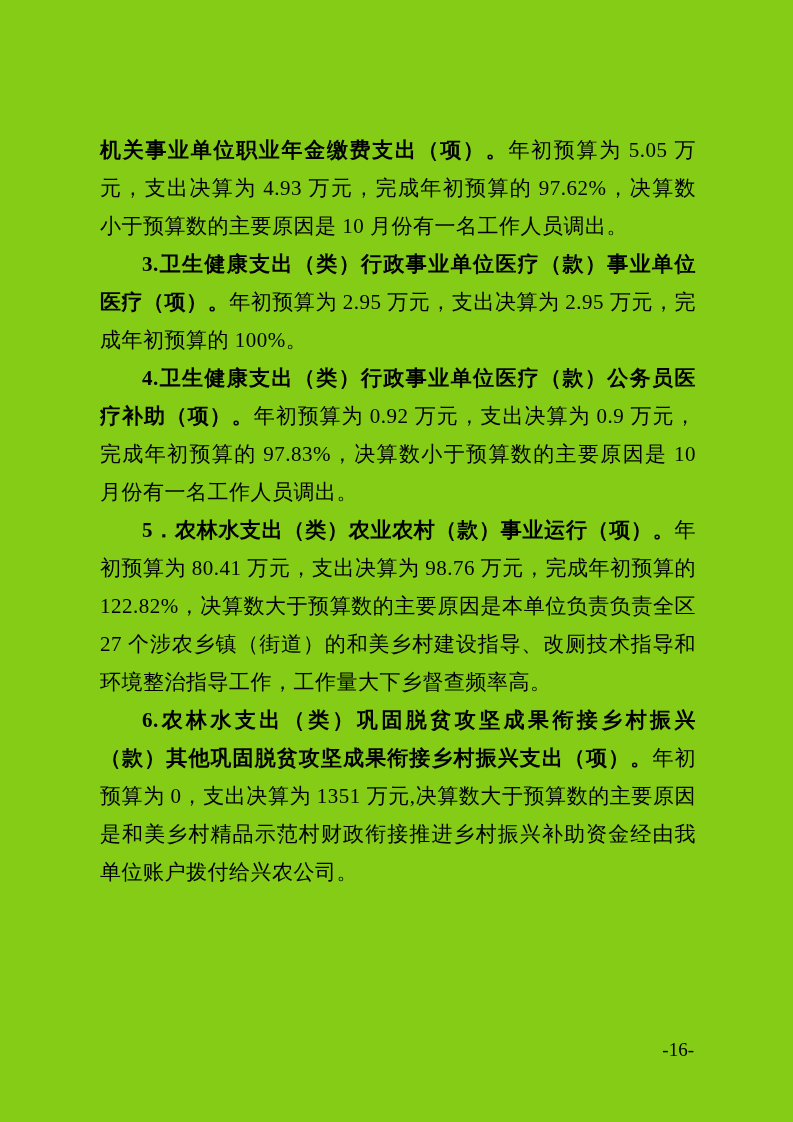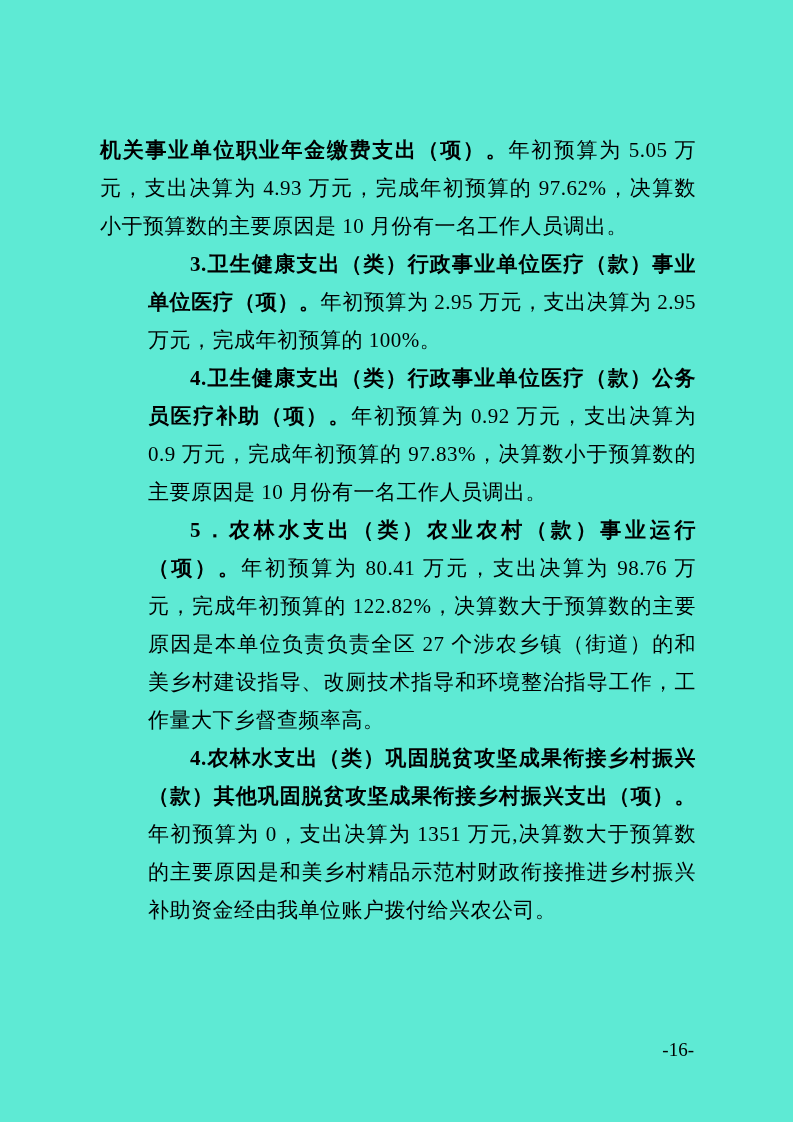--- a/index.html
+++ b/index.html
@@ -4,42 +4,41 @@
 <style>
   html, body {
     margin: 0;
     padding: 0;
     background: #ffffff;
   }
   .page {
     position: relative;
     width: 793px;
     height: 1122px;
-    background: #5eead4;
+    background: #84cc16;
     overflow: hidden;
     font-family: "Liberation Serif", "DejaVu Serif", serif;
     color: #000000;
   }
   .content {
     position: absolute;
     left: 100px;
     top: 131px;
     width: 596px;
     font-size: 21px;
     line-height: 38px;
     text-align: justify;
     letter-spacing: 0.5px;
   }
   .para {
     margin: 0;
     padding: 0;
   }
   .para.indent {
     text-indent: 42px;
-    margin-left: 48px;
   }
   .para-heading {
     font-weight: bold;
   }
   .para-body {
     font-weight: normal;
   }
   .page-number {
     position: absolute;
     top: 1039px;
@@ -57,19 +56,19 @@
   <div class="content">
 
     <p class="para"><span class="para-heading">机关事业单位职业年金缴费支出（项）。</span><span class="para-body">年初预算为 5.05 万元，支出决算为 4.93 万元，完成年初预算的 97.62%，决算数小于预算数的主要原因是 10 月份有一名工作人员调出。</span></p>
 
     <p class="para indent"><span class="para-heading">3.卫生健康支出（类）行政事业单位医疗（款）事业单位医疗（项）。</span><span class="para-body">年初预算为 2.95 万元，支出决算为 2.95 万元，完成年初预算的 100%。</span></p>
 
     <p class="para indent"><span class="para-heading">4.卫生健康支出（类）行政事业单位医疗（款）公务员医疗补助（项）。</span><span class="para-body">年初预算为 0.92 万元，支出决算为 0.9 万元，完成年初预算的 97.83%，决算数小于预算数的主要原因是 10 月份有一名工作人员调出。</span></p>
 
     <p class="para indent"><span class="para-heading">5．农林水支出（类）农业农村（款）事业运行（项）。</span><span class="para-body">年初预算为 80.41 万元，支出决算为 98.76 万元，完成年初预算的 122.82%，决算数大于预算数的主要原因是本单位负责负责全区 27 个涉农乡镇（街道）的和美乡村建设指导、改厕技术指导和环境整治指导工作，工作量大下乡督查频率高。</span></p>
 
-    <p class="para indent"><span class="para-heading">4.农林水支出（类）巩固脱贫攻坚成果衔接乡村振兴（款）其他巩固脱贫攻坚成果衔接乡村振兴支出（项）。</span><span class="para-body">年初预算为 0，支出决算为 1351 万元,决算数大于预算数的主要原因是和美乡村精品示范村财政衔接推进乡村振兴补助资金经由我单位账户拨付给兴农公司。</span></p>
+    <p class="para indent"><span class="para-heading">6.农林水支出（类）巩固脱贫攻坚成果衔接乡村振兴（款）其他巩固脱贫攻坚成果衔接乡村振兴支出（项）。</span><span class="para-body">年初预算为 0，支出决算为 1351 万元,决算数大于预算数的主要原因是和美乡村精品示范村财政衔接推进乡村振兴补助资金经由我单位账户拨付给兴农公司。</span></p>
 
 
   </div>
 
   <div class="page-number">-16-</div>
 </div>
 
 </body></html>

